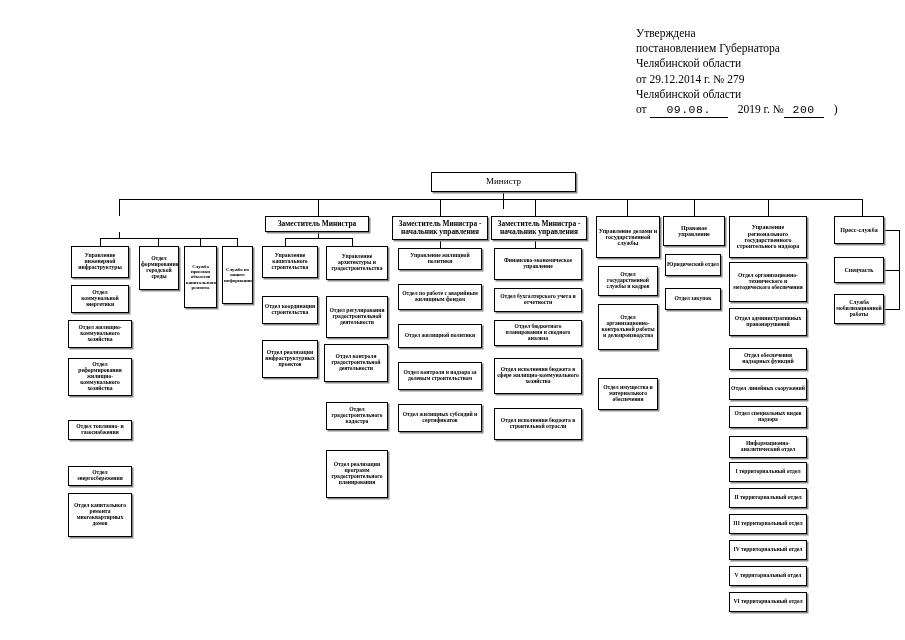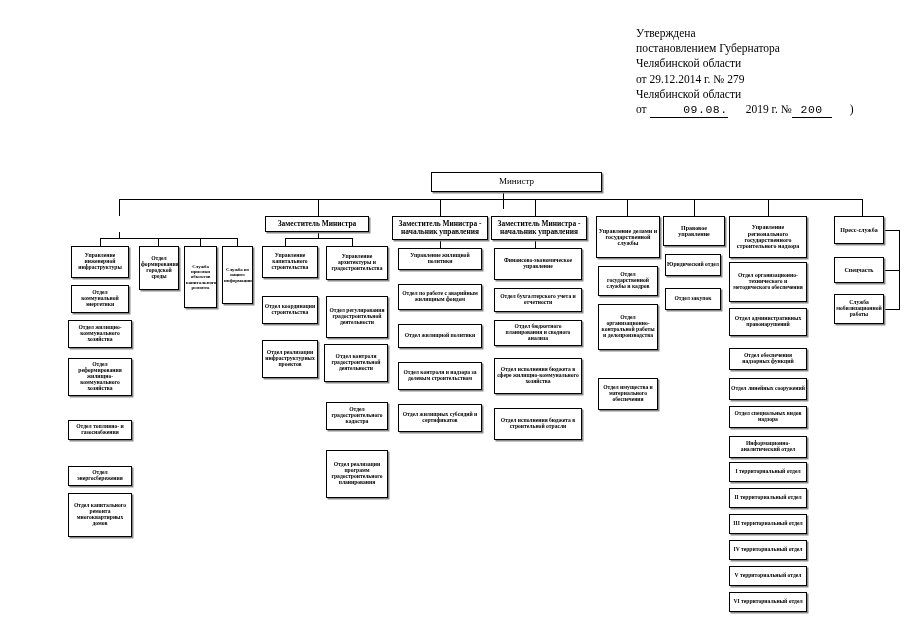--- a/index.html
+++ b/index.html
@@ -16,23 +16,23 @@
     font-size:11.5px;line-height:15.2px;
   }
   .approval div{white-space:nowrap;}
   .appr-line{display:flex;align-items:baseline;white-space:nowrap;}
   .appr-lbl{margin-right:3px;}
   .blank{
     display:inline-block;border-bottom:1px solid #000;
     text-align:center;font-family:"Liberation Mono",monospace;
     font-size:11.5px;letter-spacing:.5px;
   }
-  .blank.d{width:78px;text-align:right;}
+  .blank.d{width:78px;}
   .blank.n{width:40px;}
-  .after{margin-left:18px;}
+  .after{margin-left:10px;}
 
   .title{
     position:absolute;left:0;top:122px;width:905px;text-align:center;
     font-size:13px;line-height:18px;
   }
   .title .t2{font-size:13px;}
 
   
   .box{
     position:absolute;box-sizing:border-box;
@@ -109,21 +109,21 @@
   <div class="ln lnv" style="left:352px;top:238px;height:8px;"></div>
 
   <div class="ln lnv" style="left:440px;top:240px;height:8px;"></div>
   <div class="ln lnv" style="left:535px;top:240px;height:8px;"></div>
 
   <div class="ln lnh" style="left:884px;top:230px;width:16px;"></div>
   <div class="ln lnv" style="left:899px;top:230px;height:80px;"></div>
   <div class="ln lnh" style="left:884px;top:270px;width:16px;"></div>
   <div class="ln lnh" style="left:884px;top:309px;width:16px;"></div>
 
-  <div class="box minister" style="left:431px;top:172px;width:171px;height:20px;">
+  <div class="box minister" style="left:431px;top:172px;width:145px;height:20px;">
     <span>Министр</span>
   </div>
 
   <div class="box lvl2" style="left:265px;top:216px;width:104px;height:16px;">
     <span>Заместитель Министра</span>
   </div>
   <div class="box lvl2" style="left:392px;top:216px;width:96px;height:24px;">
     <span>Заместитель Министра - начальник управления</span>
   </div>
   <div class="box lvl2" style="left:491px;top:216px;width:96px;height:24px;">

